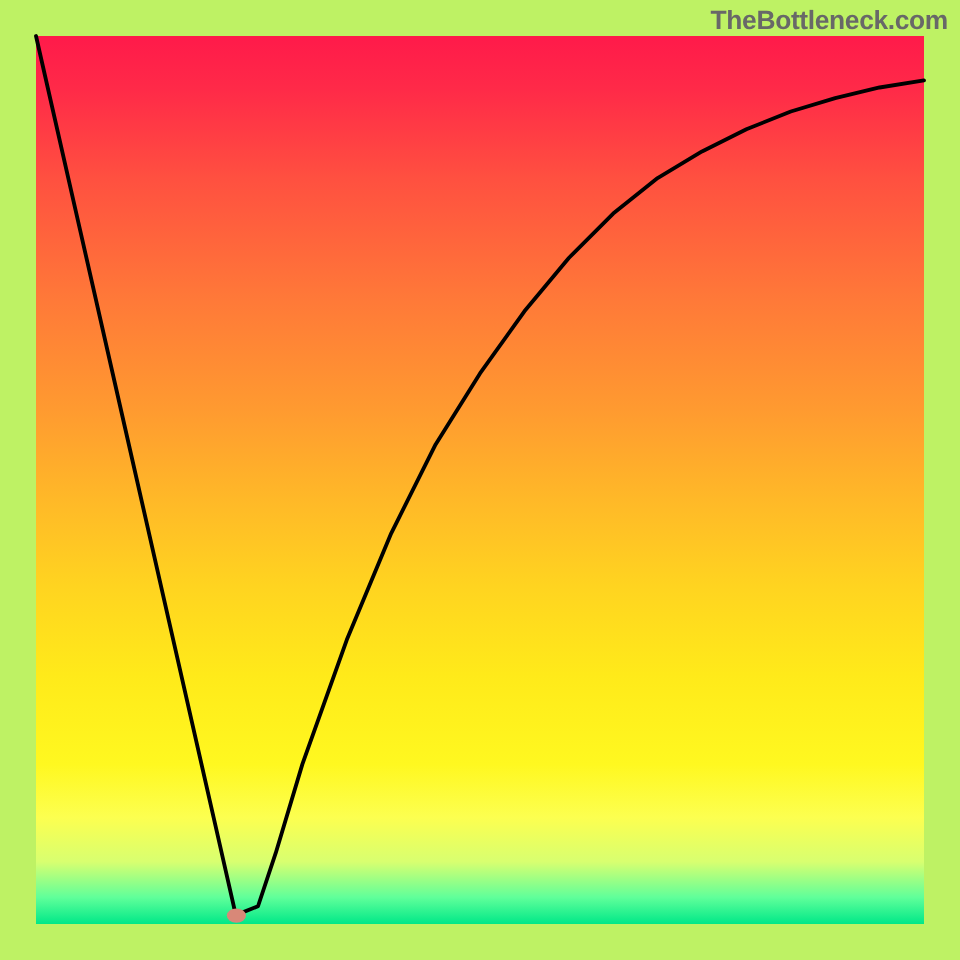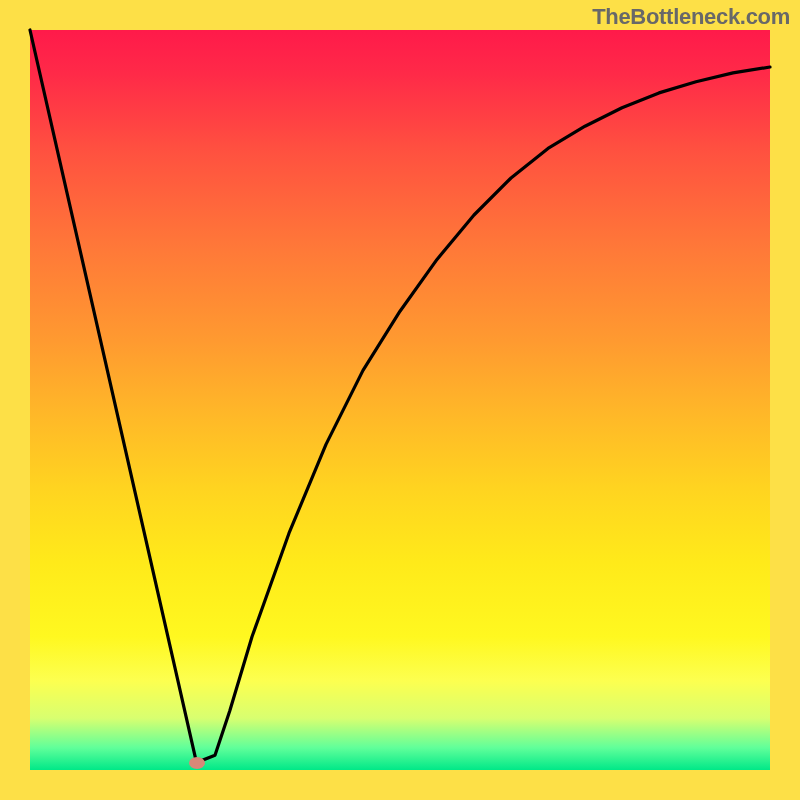--- a/index.html
+++ b/index.html
@@ -5,21 +5,21 @@
   body {
     margin: 0;
     padding: 0;
     background: #fff;
     font-family: Arial, Helvetica, sans-serif;
   }
   .chart-container {
     position: relative;
     width: 800px;
     height: 800px;
-    background: #fde047;
+    background: #bef264;
     text-align: center;
   }
   .watermark {
     position: absolute;
     top: 4px;
     right: 10px;
     color: #686868;
     font-size: 22px;
     font-weight: bold;
     z-index: 10;

